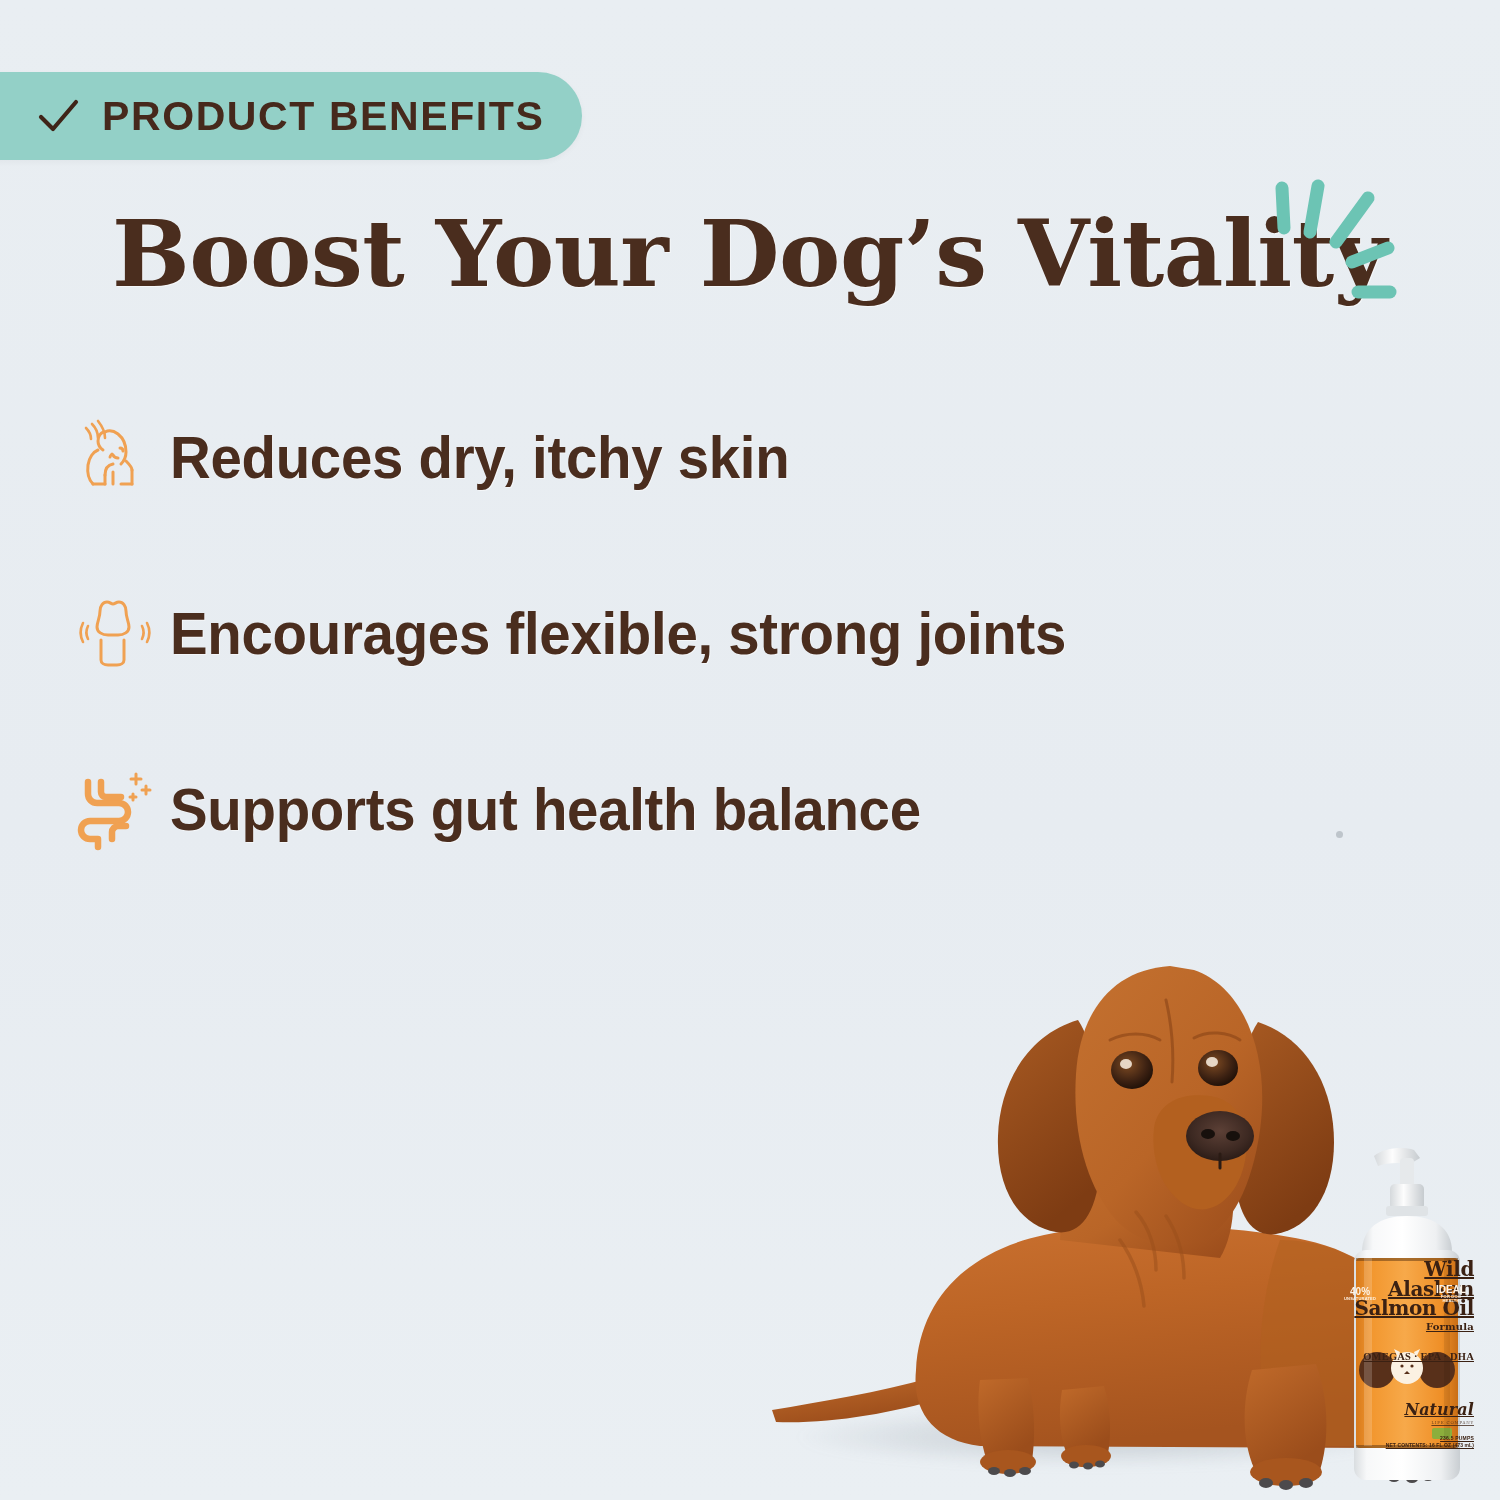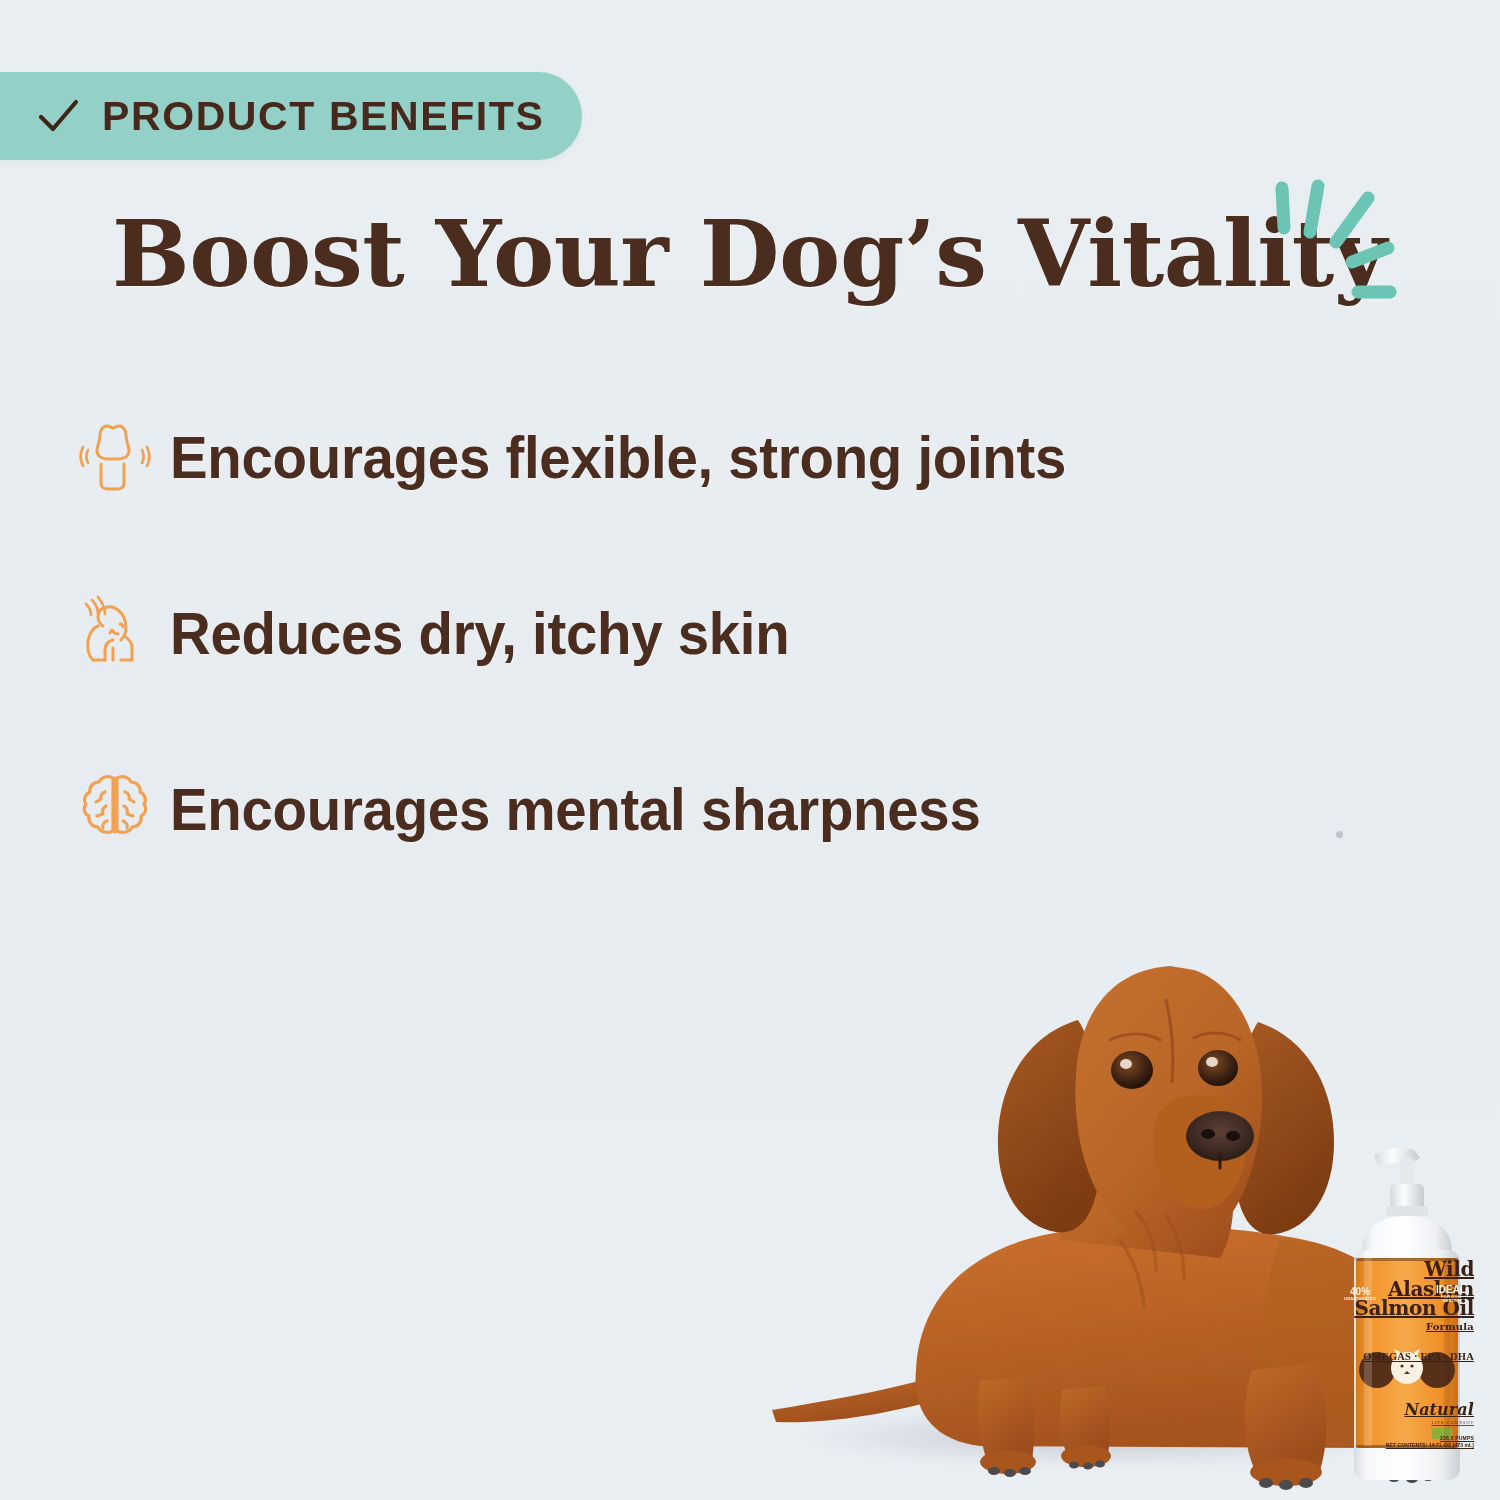--- a/index.html
+++ b/index.html
@@ -255,36 +255,20 @@
         <line x1="22" y1="18" x2="24" y2="58"></line>
         <line x1="58" y1="16" x2="50" y2="62"></line>
         <line x1="108" y1="28" x2="76" y2="72"></line>
         <line x1="128" y1="78" x2="92" y2="92"></line>
         <line x1="130" y1="122" x2="98" y2="122"></line>
       </g>
     </svg>
   </div>
 
   <div class="benefits">
-
-    <div class="benefit-row">
-      <span class="benefit-icon">
-        <svg width="86" height="86" viewBox="0 0 86 86">
-          <g fill="none" stroke="#f0a152" stroke-width="3" stroke-linecap="round" stroke-linejoin="round">
-            <path d="M35 12c-4 0-7 4-7 9 0 7-3 11-3 16 0 5 5 8 11 8h10c6 0 11-3 11-8 0-5-3-9-3-16 0-5-3-9-7-9-3 0-4 2-6 2s-3-2-6-2z"></path>
-            <path d="M29 50v20c0 3 3 5 7 5h9c4 0 7-2 7-5V50"></path>
-            <path d="M16 36c-2 4-2 9 0 13" stroke-width="2.6"></path>
-            <path d="M11 33c-3 6-3 13 0 19" stroke-width="2.6"></path>
-            <path d="M70 36c2 4 2 9 0 13" stroke-width="2.6"></path>
-            <path d="M75 33c3 6 3 13 0 19" stroke-width="2.6"></path>
-          </g>
-        </svg>
-      </span>
-      <span class="benefit-text">Encourages flexible, strong joints</span>
-    </div>
 
     <div class="benefit-row">
       <span class="benefit-icon">
         <svg width="86" height="86" viewBox="0 0 86 86">
           <g fill="none" stroke="#f0a152" stroke-width="3" stroke-linecap="round" stroke-linejoin="round">
             <path d="M33 18c-4 0-7 4-7 9 0 4 2 7 5 9"></path>
             <path d="M33 18c4-2 9-1 13 2 5 4 8 11 8 18 0 5-2 9-5 12"></path>
             <path d="M26 36c-5 2-9 8-10 15-1 8 1 15 5 19"></path>
             <path d="M21 70h12"></path>
             <path d="M33 70v-9"></path>
@@ -298,36 +282,55 @@
             <path d="M40 40c-1 1-2 2-2 3"></path>
             <path d="M14 14c3 3 5 7 5 11" stroke-width="2.6"></path>
             <path d="M20 10c4 4 6 9 6 14" stroke-width="2.6"></path>
             <path d="M26 7c4 5 7 11 7 17" stroke-width="2.6"></path>
           </g>
         </svg>
       </span>
       <span class="benefit-text">Reduces dry, itchy skin</span>
     </div>
 
-
-
     <div class="benefit-row">
       <span class="benefit-icon">
         <svg width="86" height="86" viewBox="0 0 86 86">
-          <g fill="none" stroke="#f0a152" stroke-width="3.2" stroke-linecap="round" stroke-linejoin="round">
-            <path d="M41 12c-5-3-12-1-14 4-6 0-10 5-9 10-5 2-7 8-4 12-3 4-2 10 3 12-1 6 3 11 9 11 2 5 9 7 15 4z"></path>
-            <path d="M45 12c5-3 12-1 14 4 6 0 10 5 9 10 5 2 7 8 4 12 3 4 2 10-3 12 1 6-3 11-9 11-2 5-9 7-15 4z"></path>
-            <path d="M43 12v54"></path>
-            <path d="M33 26c-3 1-5 4-4 7M29 33l-5 3M34 40c-3 2-4 5-3 8M31 48l-6 2M35 55c-3 1-5 4-4 7"></path>
-            <path d="M53 26c3 1 5 4 4 7M57 33l5 3M52 40c3 2 4 5 3 8M55 48l6 2M51 55c3 1 5 4 4 7"></path>
+          <g fill="none" stroke="#f0a152" stroke-width="3" stroke-linecap="round" stroke-linejoin="round">
+            <path d="M35 12c-4 0-7 4-7 9 0 7-3 11-3 16 0 5 5 8 11 8h10c6 0 11-3 11-8 0-5-3-9-3-16 0-5-3-9-7-9-3 0-4 2-6 2s-3-2-6-2z"></path>
+            <path d="M29 50v20c0 3 3 5 7 5h9c4 0 7-2 7-5V50"></path>
+            <path d="M16 36c-2 4-2 9 0 13" stroke-width="2.6"></path>
+            <path d="M11 33c-3 6-3 13 0 19" stroke-width="2.6"></path>
+            <path d="M70 36c2 4 2 9 0 13" stroke-width="2.6"></path>
+            <path d="M75 33c3 6 3 13 0 19" stroke-width="2.6"></path>
           </g>
         </svg>
       </span>
-      <span class="benefit-text">Encourages mental sharpness</span>
+      <span class="benefit-text">Encourages flexible, strong joints</span>
     </div>
+
+
+    <div class="benefit-row">
+      <span class="benefit-icon">
+        <svg width="90" height="86" viewBox="0 0 90 86">
+          <g fill="none" stroke="#f0a152" stroke-width="6.5" stroke-linecap="round" stroke-linejoin="round">
+            <path d="M18 16v12c0 5 4 9 9 9h22c5 0 9 4 9 9s-4 9-9 9H20c-5 0-9 4-9 9s4 9 9 9h8v8"></path>
+            <path d="M31 16v10c0 3 2 5 5 5h15"></path>
+            <path d="M42 73v-7c0-3 3-6 6-6h8"></path>
+          </g>
+          <g fill="none" stroke="#f0a152" stroke-width="3" stroke-linecap="round">
+            <path d="M66 8v10M61 13h10"></path>
+            <path d="M76 20v8M72 24h8"></path>
+            <path d="M63 28v6M60 31h6"></path>
+          </g>
+        </svg>
+      </span>
+      <span class="benefit-text">Supports gut health balance</span>
+    </div>
+
 
   </div>
 
   <span class="dust-speck"></span>
 
   <div class="dog-scene">
     <div class="dog-shadow"></div>
     <svg class="dog-svg" viewBox="0 0 820 560">
       <defs>
         <linearGradient id="furBody" x1="0" y1="0" x2="0.25" y2="1">

